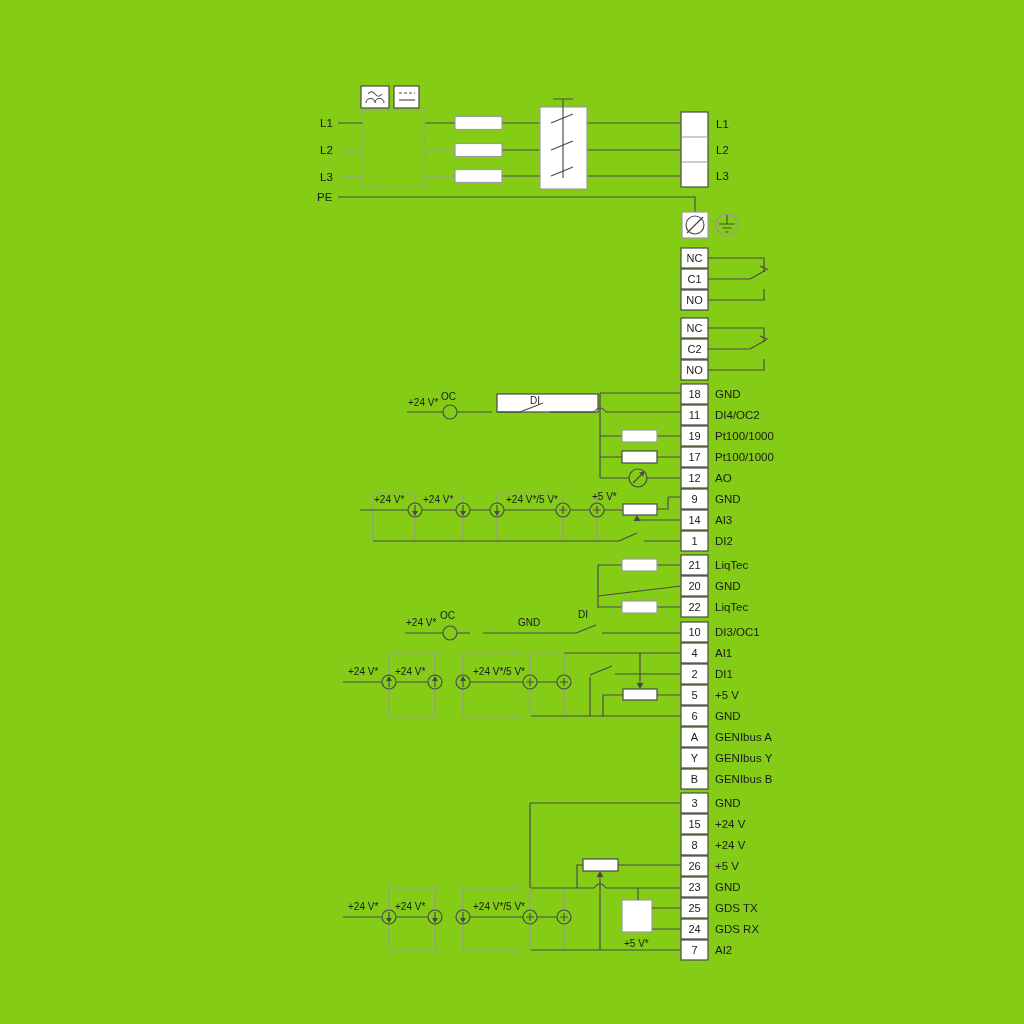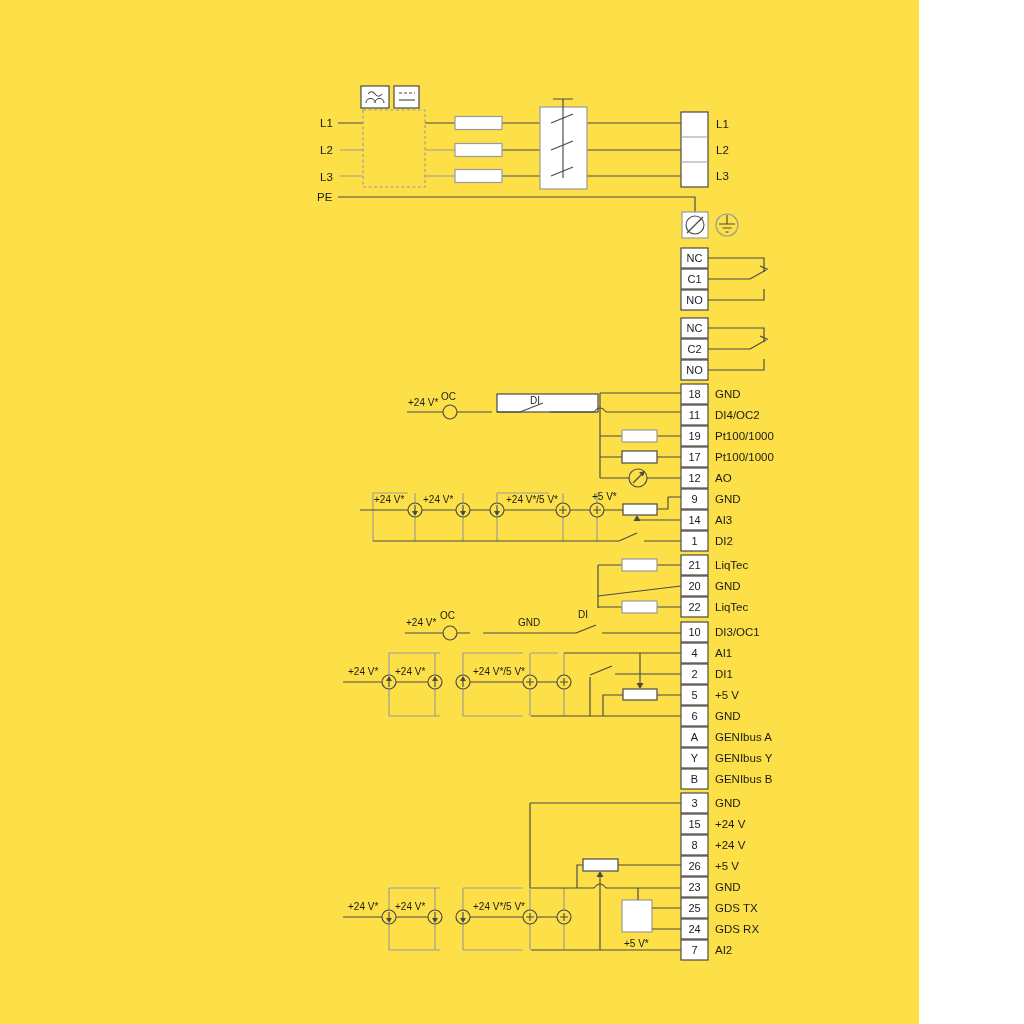--- a/index.html
+++ b/index.html
@@ -1,16 +1,16 @@
 <!DOCTYPE html>
 <html><head>
 <meta charset="utf-8">
 <style>
   html,body{margin:0;padding:0;background:#ffffff;}
-  .stage{width:919px;height:1024px;position:relative;background:#fde047;}
+  .stage{width:1024px;height:1024px;position:relative;background:#84cc16;}
   svg{display:block;}
   .w{stroke:#4a4a4a;stroke-width:1.15;fill:none;}
   .g{stroke:#9b9b9b;stroke-width:1.15;fill:none;}
   .box{stroke:#4a4a4a;stroke-width:1.2;fill:#ffffff;}
   .gbox{stroke:#9b9b9b;stroke-width:1.2;fill:#ffffff;}
   .dash{stroke:#9b9b9b;stroke-width:1.1;fill:none;stroke-dasharray:3 2.5;}
   .ah{fill:#4a4a4a;stroke:none;}
   text{font-family:"Liberation Sans","DejaVu Sans",sans-serif;fill:#1a1a1a;}
   .t{font-size:11.5px;}
   .a{font-size:10px;}

